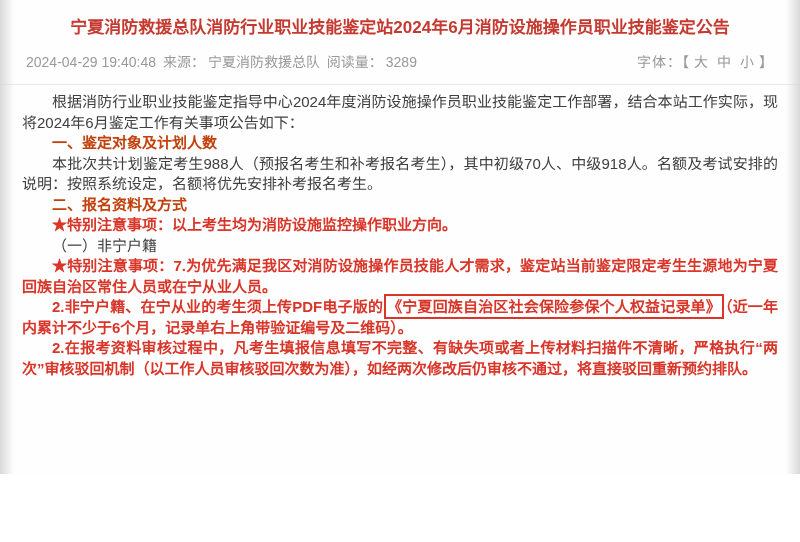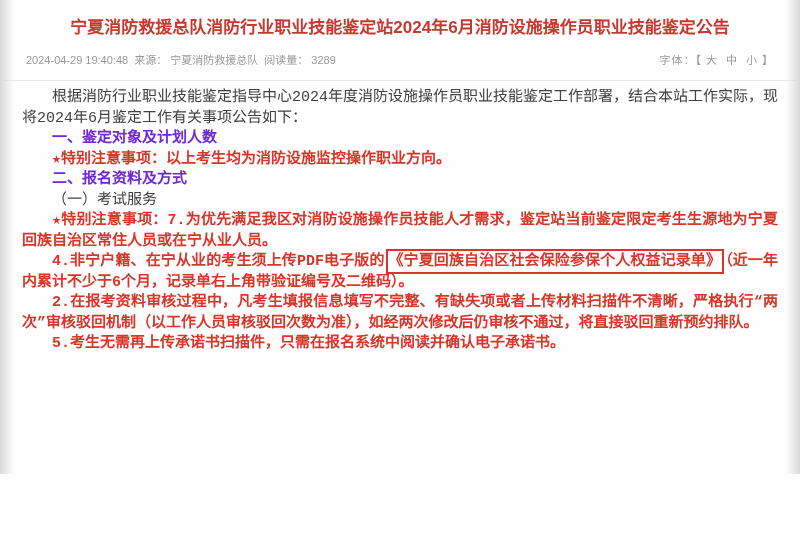--- a/index.html
+++ b/index.html
@@ -20,33 +20,32 @@
   }
   .edge{position:absolute;top:0;bottom:0;width:14px;pointer-events:none;}
   .edge.left{left:0;background:linear-gradient(to right,#d9d9d9,rgba(255,255,255,0));}
   .edge.right{right:0;background:linear-gradient(to left,#d9d9d9,rgba(255,255,255,0));}
   .title{
     margin:0;padding:15px 44px 0;text-align:center;
     font-size:17px;line-height:25px;font-weight:bold;color:var(--title-red);
   }
   .meta{
     display:flex;justify-content:space-between;align-items:center;
-    padding:11px 26px 0;font-size:11px;color:var(--meta-text);white-space:nowrap;
+    padding:11px 26px 0;font-size:14px;color:var(--meta-text);white-space:nowrap;
   }
   .meta-left span{margin-right:3px;}
   .meta-right{letter-spacing:1px;font-family:Liberation Mono, monospace;}
   .meta-right .fsz{color:var(--meta-text);text-decoration:none;cursor:pointer;margin:0 4px;}
   .divider{border:none;border-top:1px solid var(--divider);margin:13px 0 7px;}
   .article{
     padding:0 22px;font-size:15px;line-height:20.5px;color:var(--body-text);
     text-align:justify;
-    font-family:Liberation Mono, monospace;
   }
   .para{margin:0;text-indent:2em;}
-  .para.heading{font-weight:bold;color:#6d28d9;}
+  .para.heading{font-weight:bold;color:#c2410c;}
   .para.sub{color:var(--body-text);}
   .para.red, .para.red-boxed{color:var(--highlight-red);font-weight:bold;}
   .red-box{
     border:2px solid var(--box-border-red);
     padding:2px 1px;margin:0 1px;
   }
 </style>
 </head>
 <body>
 
@@ -65,21 +64,21 @@
     <div class="meta-right">
       <span>字体：</span><span>【</span><a class="fsz">大</a><a class="fsz">中</a><a class="fsz">小</a><span>】</span>
     </div>
   </div>
 
   <hr class="divider">
 
   <div class="article">
       <p class="para normal">根据消防行业职业技能鉴定指导中心2024年度消防设施操作员职业技能鉴定工作部署，结合本站工作实际，现将2024年6月鉴定工作有关事项公告如下：</p>
       <p class="para heading">一、鉴定对象及计划人数</p>
+      <p class="para normal">本批次共计划鉴定考生988人（预报名考生和补考报名考生），其中初级70人、中级918人。名额及考试安排的说明：按照系统设定，名额将优先安排补考报名考生。</p>
+      <p class="para heading">二、报名资料及方式</p>
       <p class="para red">★特别注意事项：以上考生均为消防设施监控操作职业方向。</p>
-      <p class="para heading">二、报名资料及方式</p>
-      <p class="para sub">（一）考试服务</p>
+      <p class="para sub">（一）非宁户籍</p>
       <p class="para red">★特别注意事项：7.为优先满足我区对消防设施操作员技能人才需求，鉴定站当前鉴定限定考生生源地为宁夏回族自治区常住人员或在宁从业人员。</p>
-      <p class="para red-boxed"><span>4.非宁户籍、在宁从业的考生须上传PDF电子版的</span><span class="red-box">《宁夏回族自治区社会保险参保个人权益记录单》</span><span>（近一年内累计不少于6个月，记录单右上角带验证编号及二维码）。</span></p>
+      <p class="para red-boxed"><span>2.非宁户籍、在宁从业的考生须上传PDF电子版的</span><span class="red-box">《宁夏回族自治区社会保险参保个人权益记录单》</span><span>（近一年内累计不少于6个月，记录单右上角带验证编号及二维码）。</span></p>
       <p class="para red">2.在报考资料审核过程中，凡考生填报信息填写不完整、有缺失项或者上传材料扫描件不清晰，严格执行“两次”审核驳回机制（以工作人员审核驳回次数为准），如经两次修改后仍审核不通过，将直接驳回重新预约排队。</p>
-      <p class="para red">5.考生无需再上传承诺书扫描件，只需在报名系统中阅读并确认电子承诺书。</p>
     </div>
 </div>
 
 </body></html>

